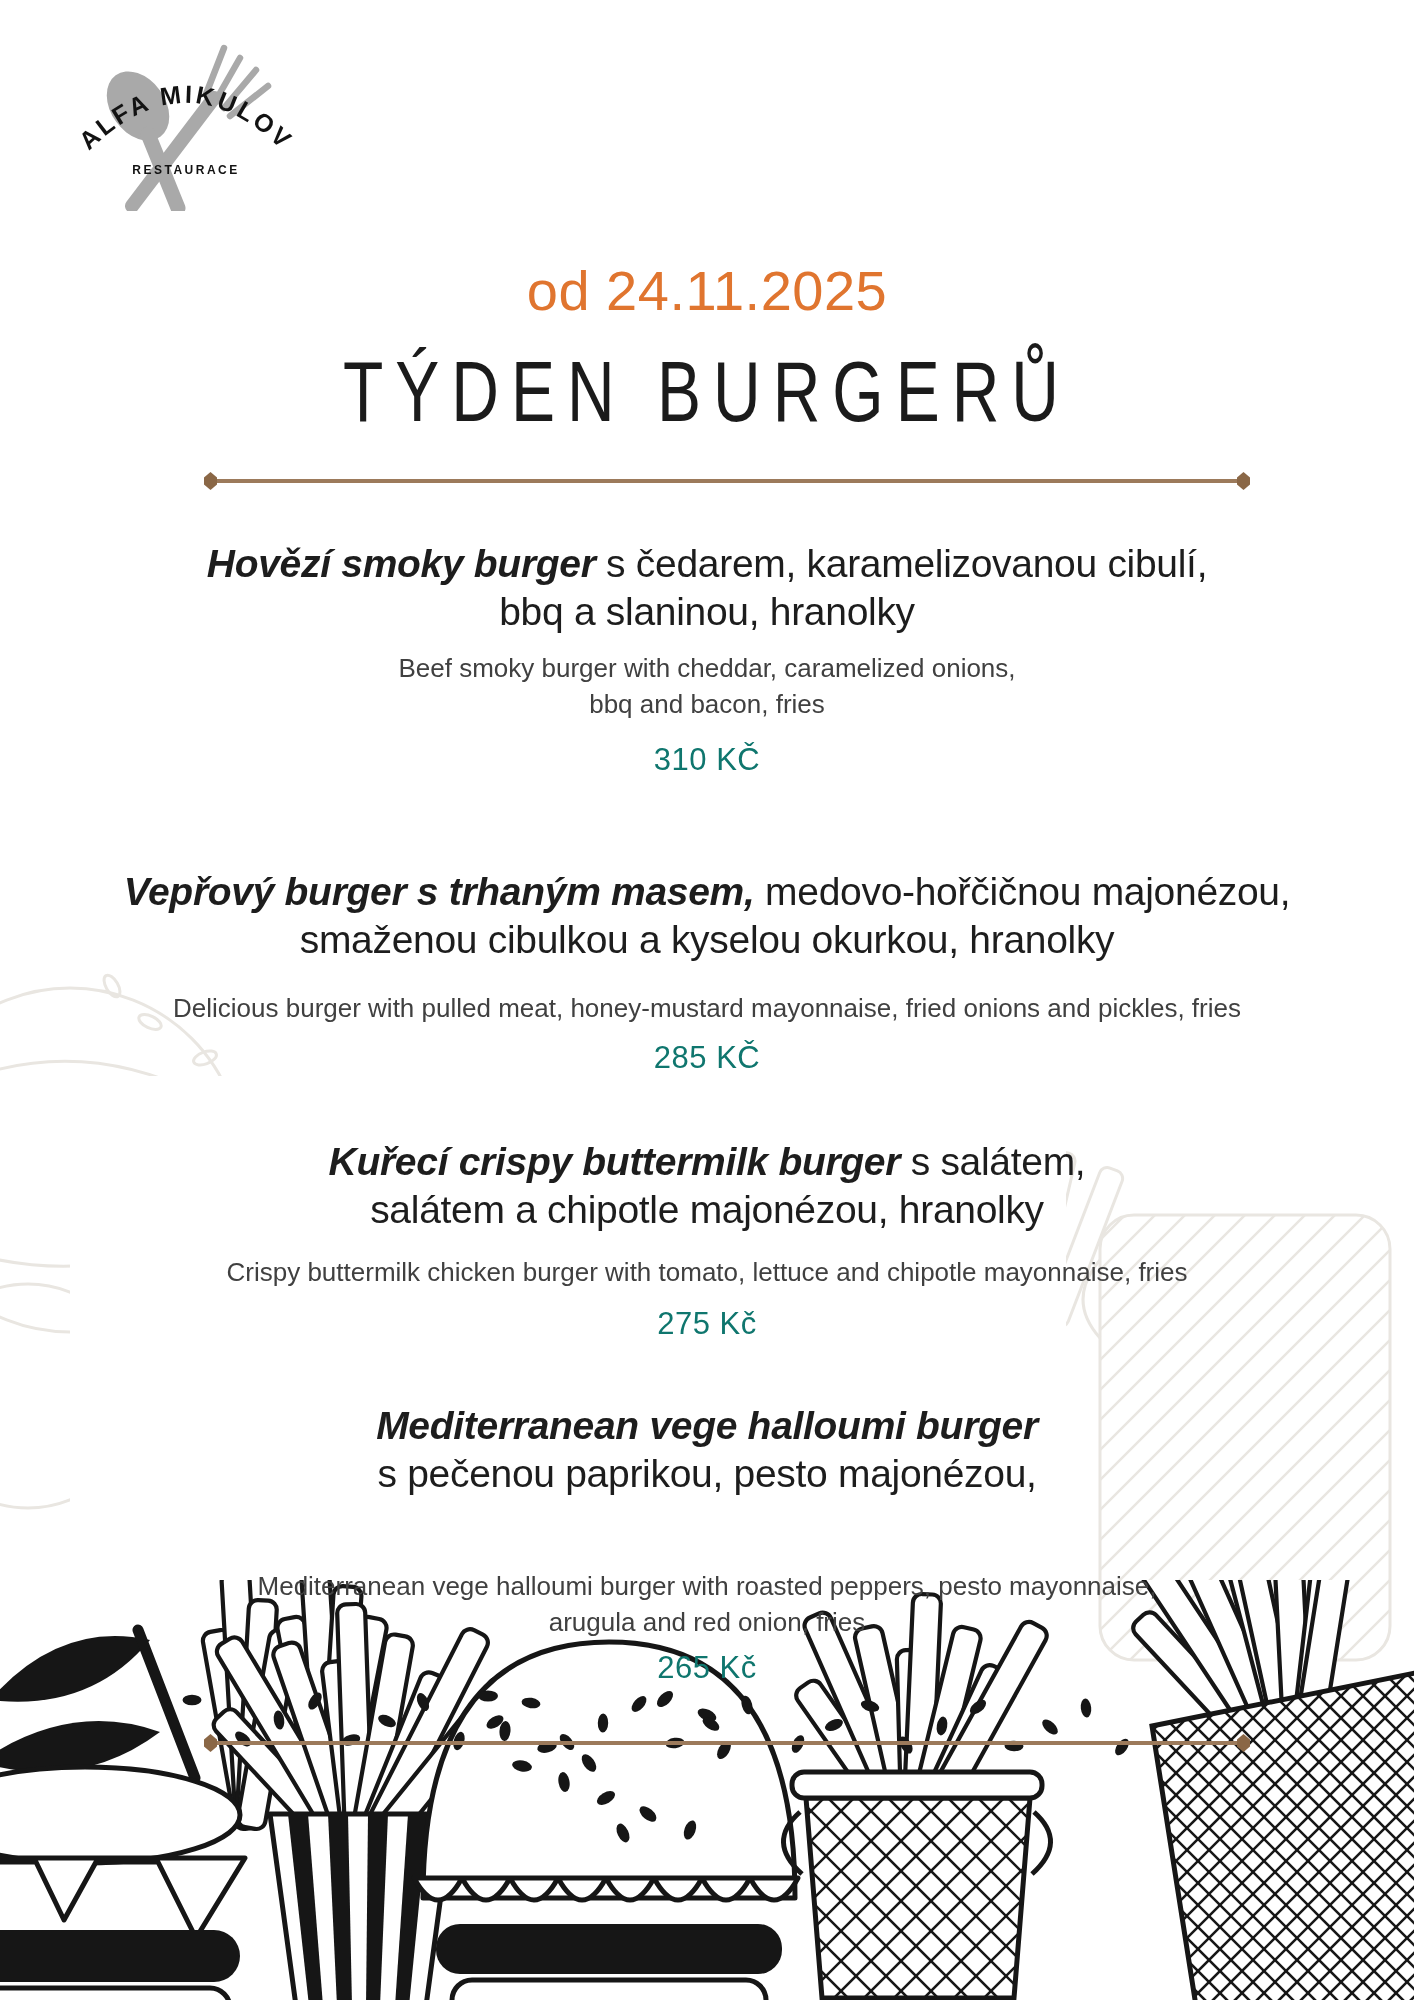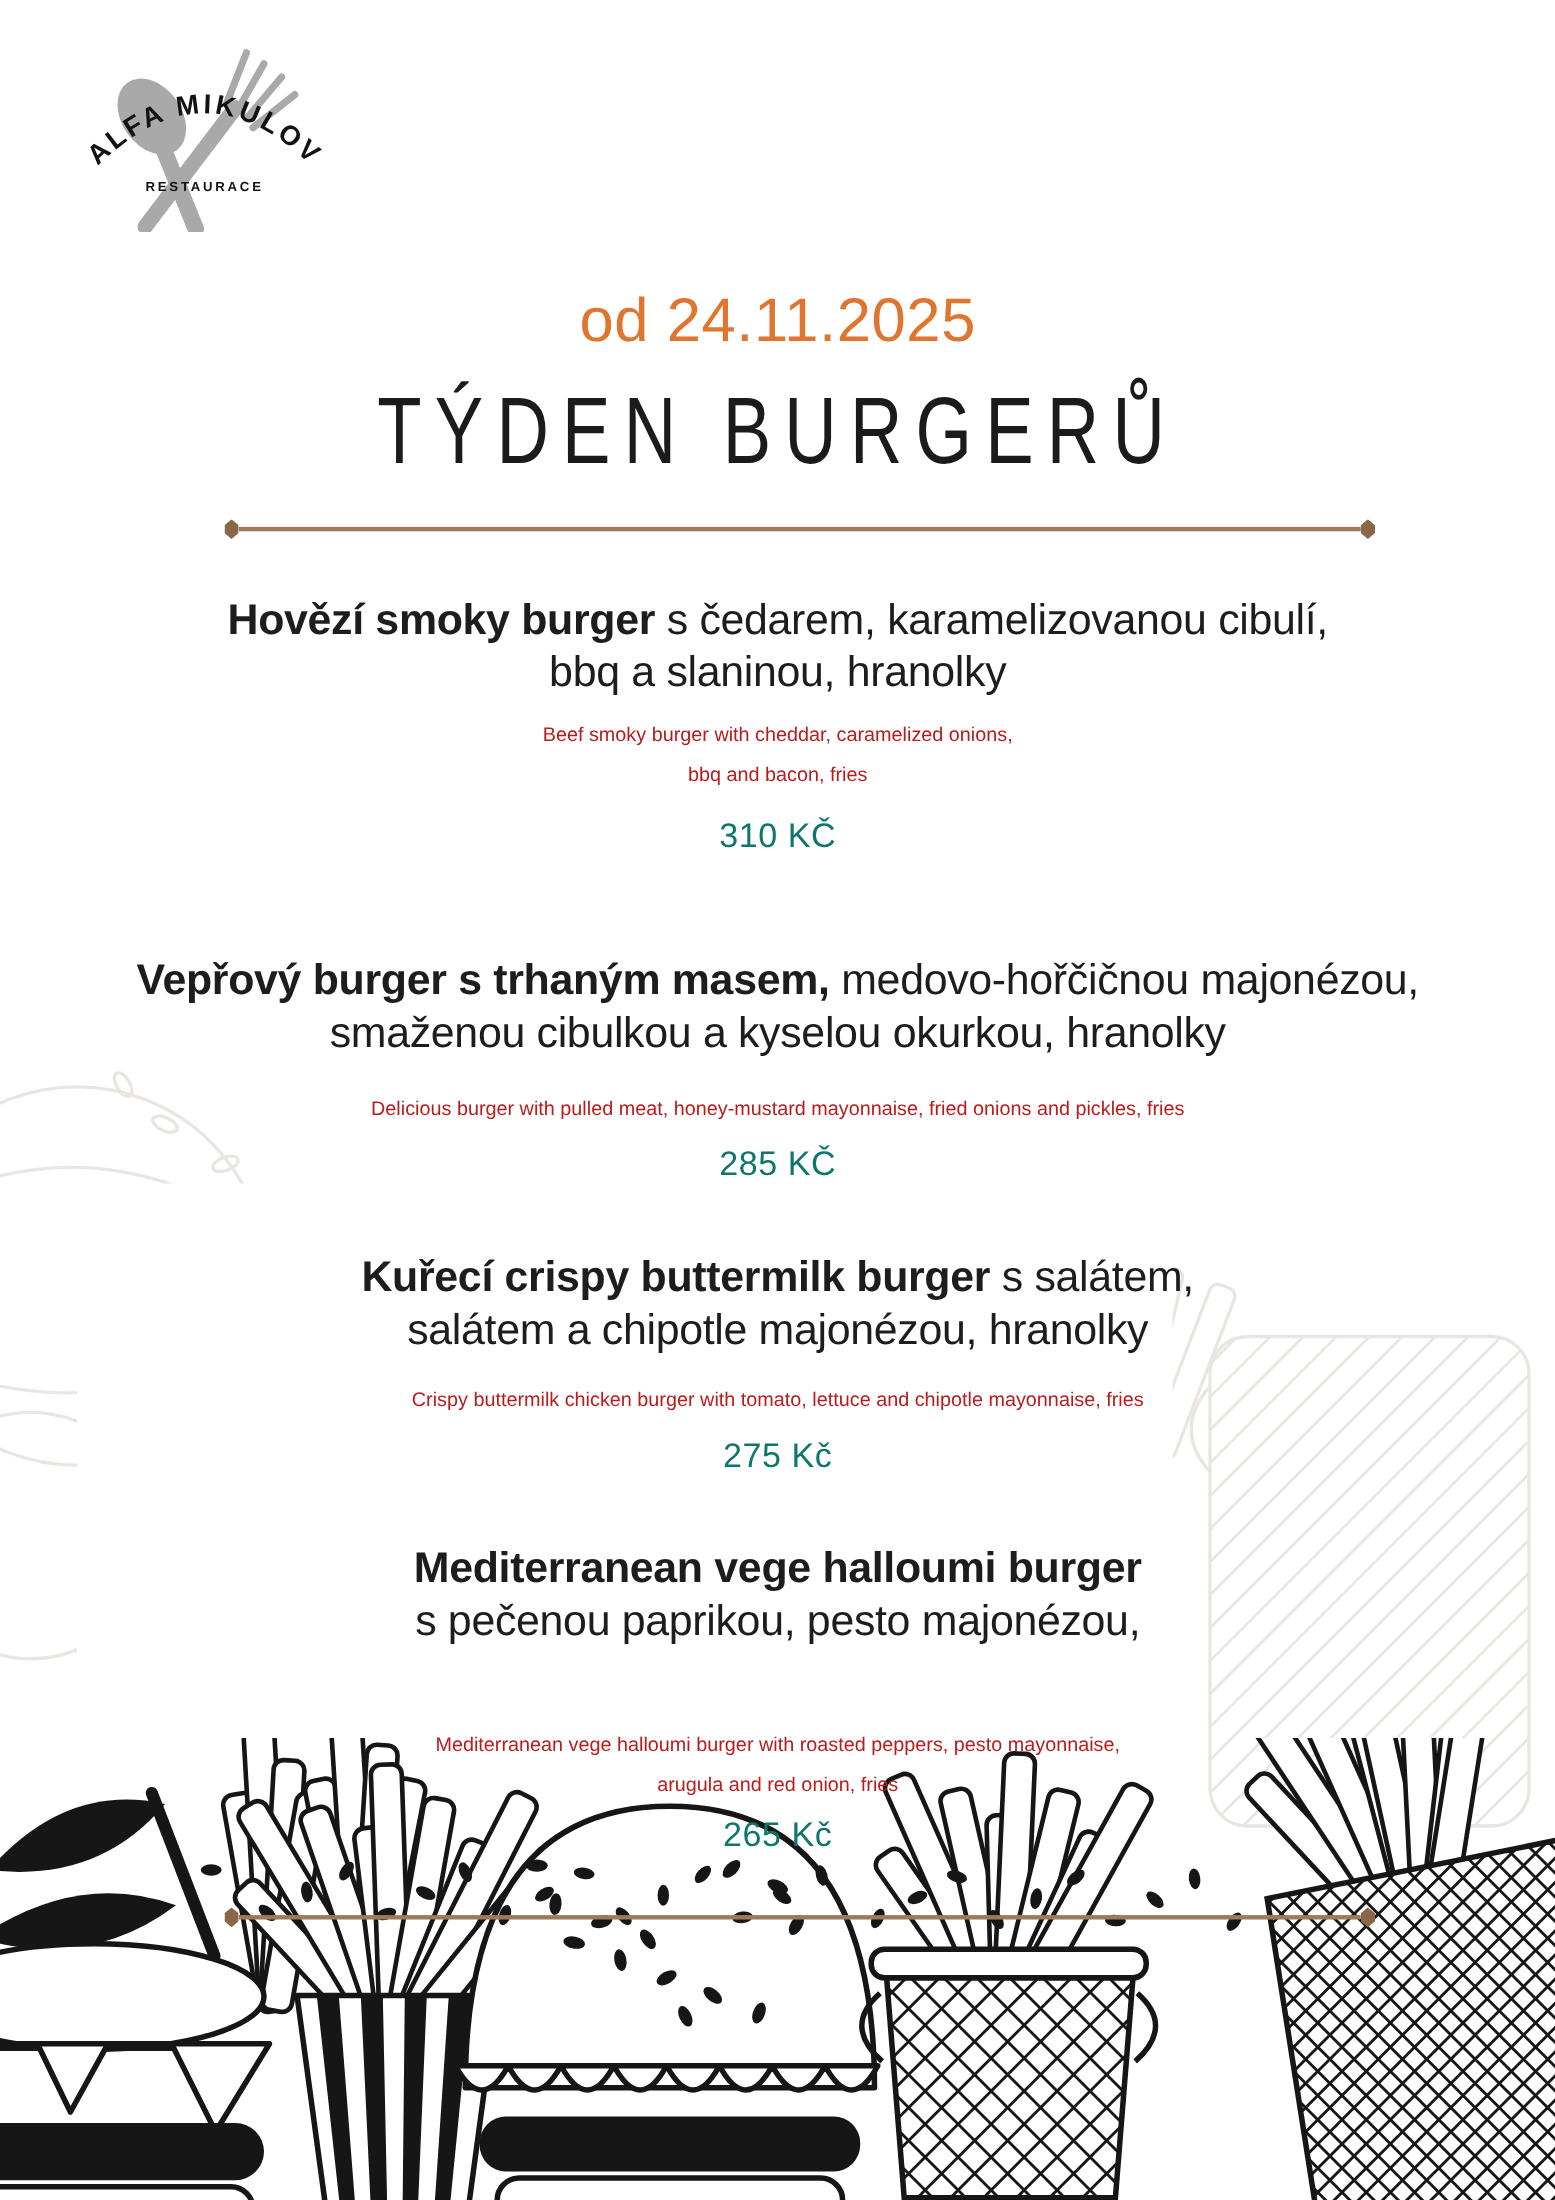--- a/index.html
+++ b/index.html
@@ -22,22 +22,22 @@
   .title{display:inline-block;font-size:66px;font-weight:400;letter-spacing:12px;color:#1b1b1b;
          transform:scaleY(1.3);transform-origin:center top;white-space:nowrap;}
 
   .divider{position:absolute;left:204px;width:1046px;height:18px;display:flex;align-items:center;z-index:6;}
   .divider .line{flex:1;height:4px;background:#9c7a5b;}
   .divider .gem{width:13px;height:18px;background:#8a6746;
         clip-path:polygon(50% 0%,100% 30%,100% 70%,50% 100%,0% 70%,0% 30%);}
   .d1{top:472px;} .d2{top:1734px;}
 
   .item-cz{z-index:7;font-size:39px;line-height:48px;letter-spacing:-0.3px;color:#1d1d1d;}
-  .item-cz b{font-weight:700;}
-  .item-en{z-index:7;font-size:18px;line-height:36px;color:#b91c1c;}
+  .item-cz b{font-weight:700;font-style:italic;}
+  .item-en{z-index:7;font-size:26px;line-height:36px;color:#404040;}
   .item-price{z-index:7;font-size:31px;color:#0f766e;letter-spacing:0.5px;}
 </style>
 </head>
 <body>
 
 <div class="page">
 
   <svg class="sketch" width="1414" height="2000">
     <defs>
       <pattern id="ghatch" width="30" height="30" patternUnits="userSpaceOnUse">

